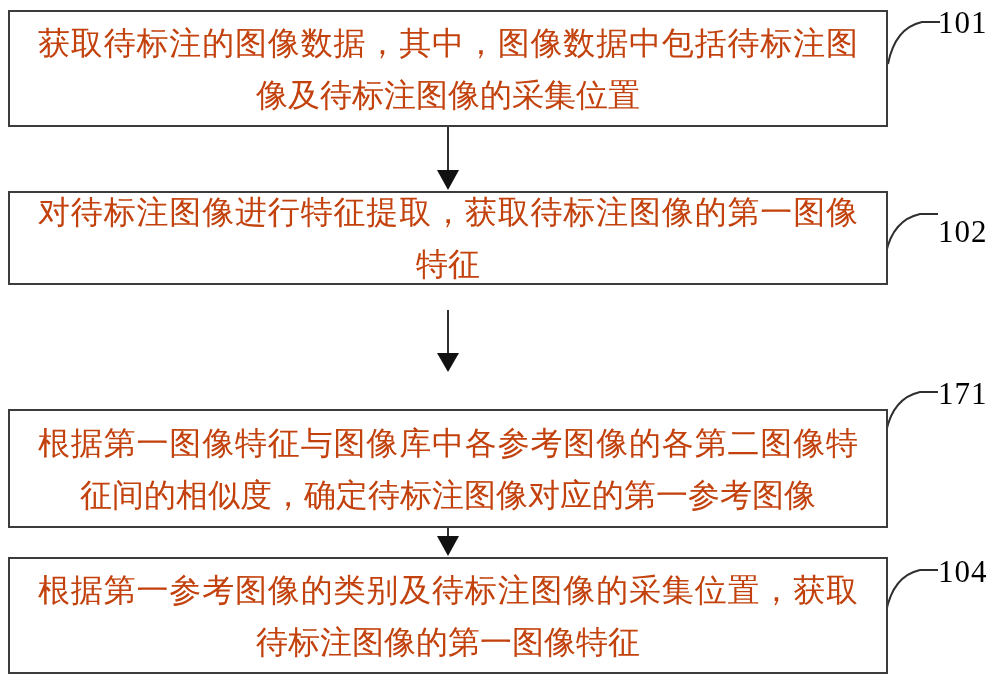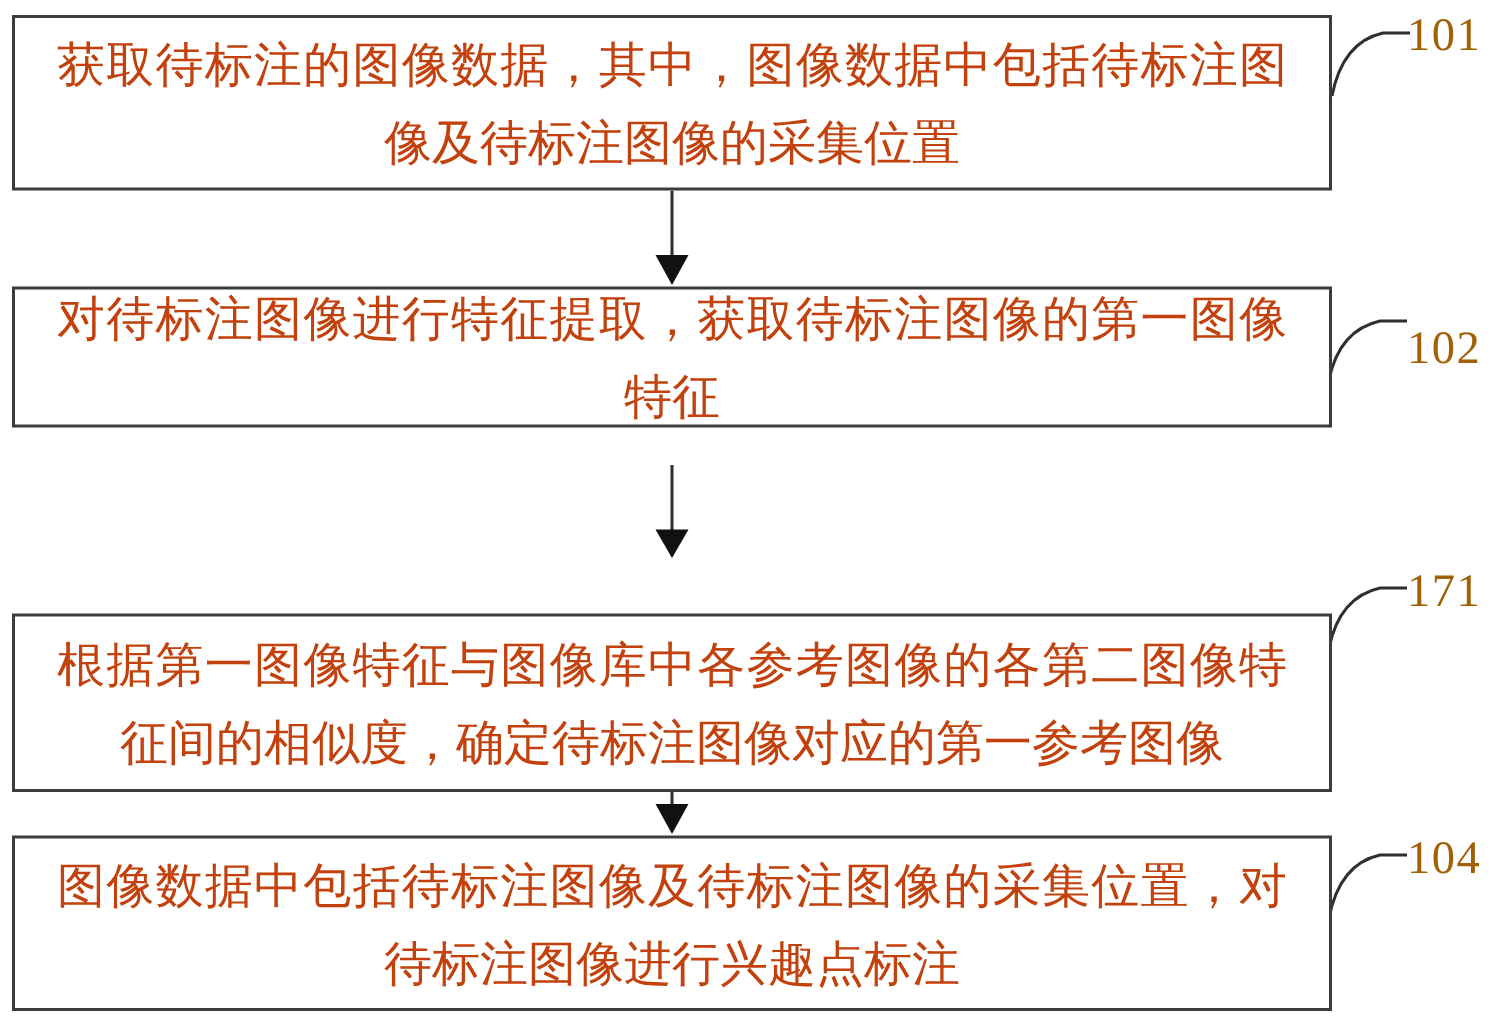--- a/index.html
+++ b/index.html
@@ -41,21 +41,21 @@
     text-align: justify;
     text-align-last: center;
     text-justify: inter-character;
   }
   .ref-label {
     position: absolute;
     left: 938px;
     width: 58px;
     font-size: 31px;
     line-height: 30px;
-    color: #a16207;
+    color: #000000;
     text-align: left;
     letter-spacing: 1px;
   }
   .connector {
     stroke: #2f2f2f;
     stroke-width: 2;
     fill: none;
   }
   .arrowhead {
     fill: #111111;
@@ -96,21 +96,21 @@
 
   <div class="step-box" style="top:191px; height:94px;justify-content:flex-end;">
     <div class="step-text">对待标注图像进行特征提取，获取待标注图像的第一图像特征</div>
   </div>
 
   <div class="step-box" style="top:373px; height:119px;margin-top:36px;">
     <div class="step-text">根据第一图像特征与图像库中各参考图像的各第二图像特征间的相似度，确定待标注图像对应的第一参考图像</div>
   </div>
 
   <div class="step-box" style="top:557px; height:117px;">
-    <div class="step-text">图像数据中包括待标注图像及待标注图像的采集位置，对待标注图像进行兴趣点标注</div>
+    <div class="step-text">根据第一参考图像的类别及待标注图像的采集位置，获取待标注图像的第一图像特征</div>
   </div>
 
   <div class="ref-label" style="top:8px;">101</div>
 
   <div class="ref-label" style="top:201px;margin-top:16px;">102</div>
 
   <div class="ref-label" style="top:379px;">171</div>
 
   <div class="ref-label" style="top:557px;">104</div>
 

